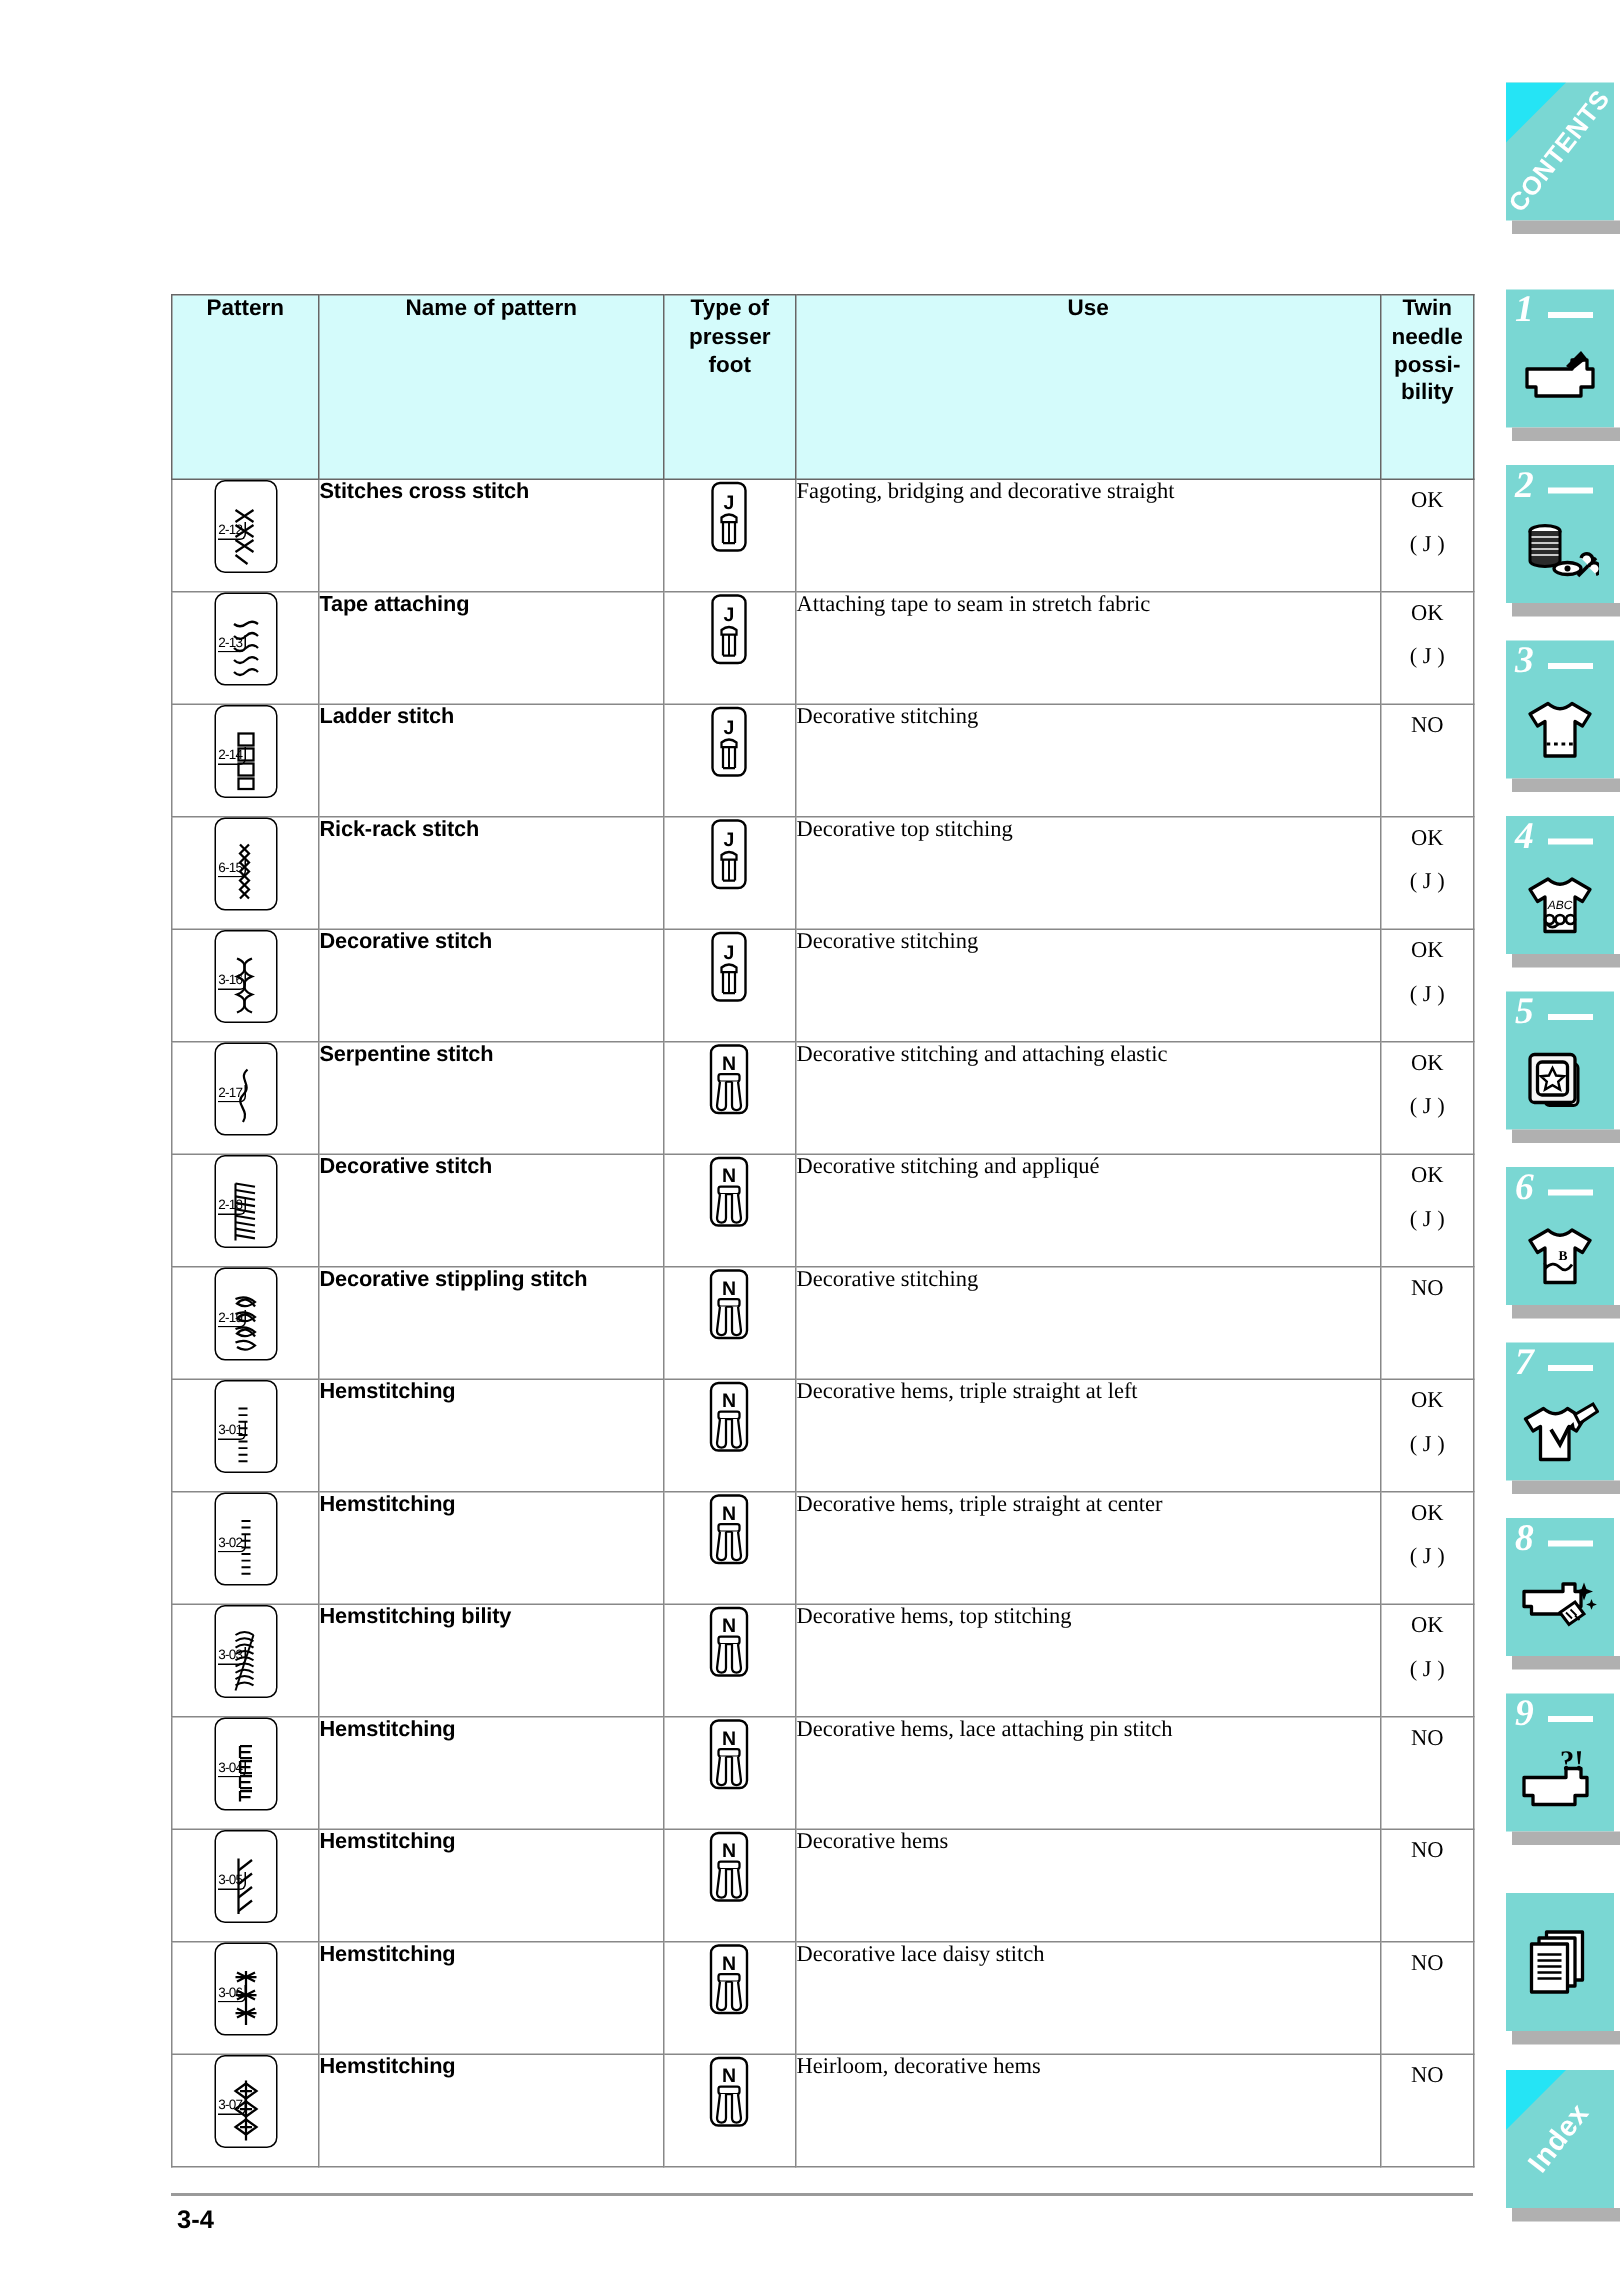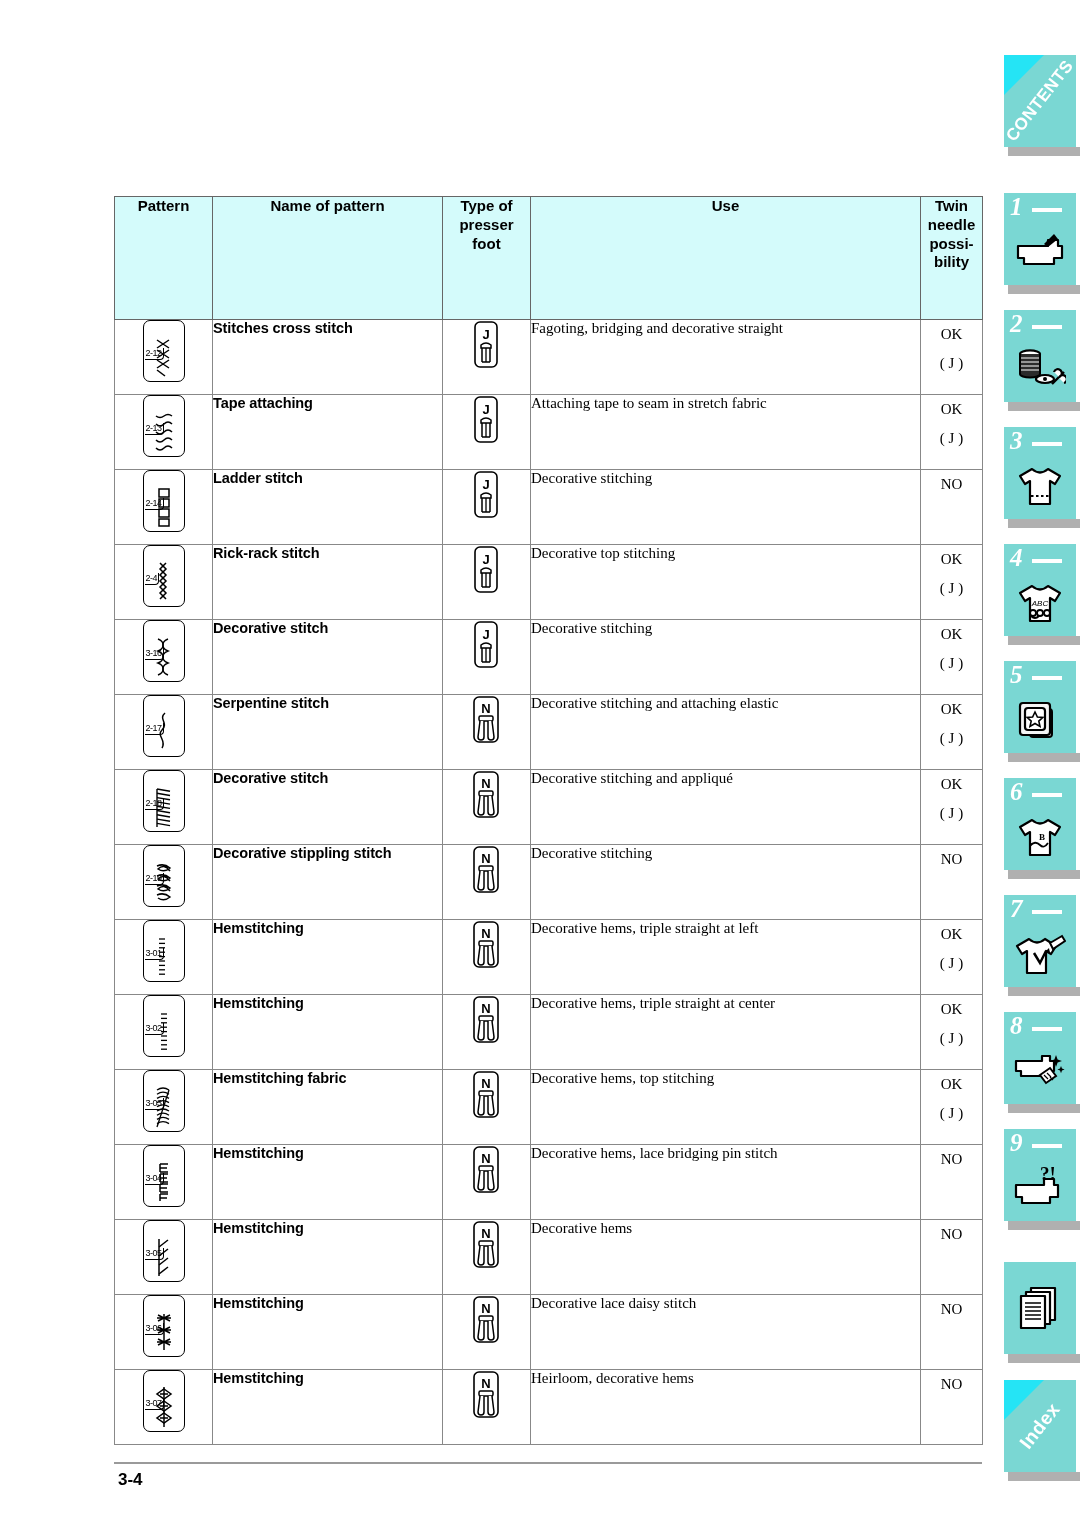--- a/index.html
+++ b/index.html
@@ -410,21 +410,21 @@
     </td>
     <td class="cell-use">Decorative stitching</td>
     <td class="cell-twin">
       <span class="twin-main">NO</span>
       <span class="twin-sub"></span>
     </td>
         </tr>
         <tr>
     <td class="cell-pattern">
       <div class="swatch">
-        <div class="swatch-code">2-4</div>
+        <div class="swatch-code">6-15</div>
         <div class="swatch-art">
                 <svg width="26" height="44" viewBox="0 0 26 44">
         <g stroke="#000" fill="none" stroke-width="1.5">
           <path d="M9 3 L15 9 L9 15 L15 21 L9 27 L15 33 L9 39"></path>
           <path d="M15 3 L9 9 L15 15 L9 21 L15 27 L9 33 L15 39"></path>
         </g>
                 </svg>
               </div>
       </div>
     </td>
@@ -674,21 +674,21 @@
                     <path d="M6 26 q6 -4 12 0"></path>
                     <path d="M6 30.200000000000003 q6 -4 12 0"></path>
                     <path d="M6 34.400000000000006 q6 -4 12 0"></path>
                     <path d="M6 38.6 q6 -4 12 0"></path>
           <path d="M18 5 L6 42"></path>
         </g>
                 </svg>
               </div>
       </div>
     </td>
-    <td class="cell-name">Hemstitching fabric</td>
+    <td class="cell-name">Hemstitching bility</td>
     <td class="cell-foot">
       <div class="foot">
               <svg width="34" height="50" viewBox="0 0 34 50">
     <rect x="5" y="2" width="24" height="45" rx="5" fill="#fff" stroke="#000" stroke-width="1.6"></rect>
     <text x="17" y="18" text-anchor="middle" font-family="Liberation Sans, sans-serif" font-size="13" font-weight="bold" fill="#000">N</text>
     <rect x="10" y="21" width="14" height="5" rx="1.5" fill="#fff" stroke="#000" stroke-width="1.5"></rect>
     <path d="M11 26 L9 42 q0 3 3 3 q3 0 3 -3 L15 26" fill="#fff" stroke="#000" stroke-width="1.5"></path>
     <path d="M23 26 L25 42 q0 3 -3 3 q-3 0 -3 -3 L19 26" fill="#fff" stroke="#000" stroke-width="1.5"></path>
   </svg>
             </div>
@@ -720,21 +720,21 @@
       <div class="foot">
               <svg width="34" height="50" viewBox="0 0 34 50">
     <rect x="5" y="2" width="24" height="45" rx="5" fill="#fff" stroke="#000" stroke-width="1.6"></rect>
     <text x="17" y="18" text-anchor="middle" font-family="Liberation Sans, sans-serif" font-size="13" font-weight="bold" fill="#000">N</text>
     <rect x="10" y="21" width="14" height="5" rx="1.5" fill="#fff" stroke="#000" stroke-width="1.5"></rect>
     <path d="M11 26 L9 42 q0 3 3 3 q3 0 3 -3 L15 26" fill="#fff" stroke="#000" stroke-width="1.5"></path>
     <path d="M23 26 L25 42 q0 3 -3 3 q-3 0 -3 -3 L19 26" fill="#fff" stroke="#000" stroke-width="1.5"></path>
   </svg>
             </div>
     </td>
-    <td class="cell-use">Decorative hems, lace bridging pin stitch</td>
+    <td class="cell-use">Decorative hems, lace attaching pin stitch</td>
     <td class="cell-twin">
       <span class="twin-main">NO</span>
       <span class="twin-sub"></span>
     </td>
         </tr>
         <tr>
     <td class="cell-pattern">
       <div class="swatch">
         <div class="swatch-code">3-05</div>
         <div class="swatch-art">

